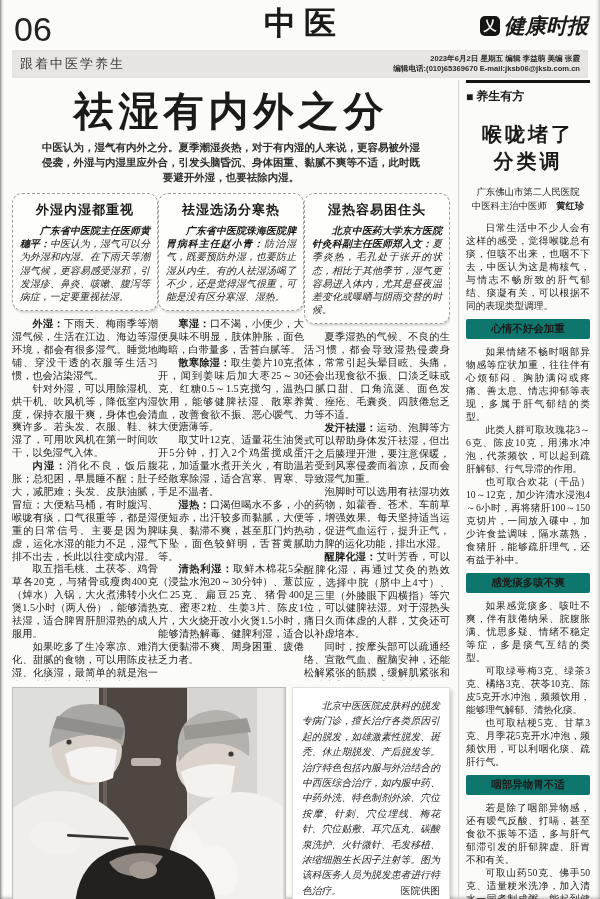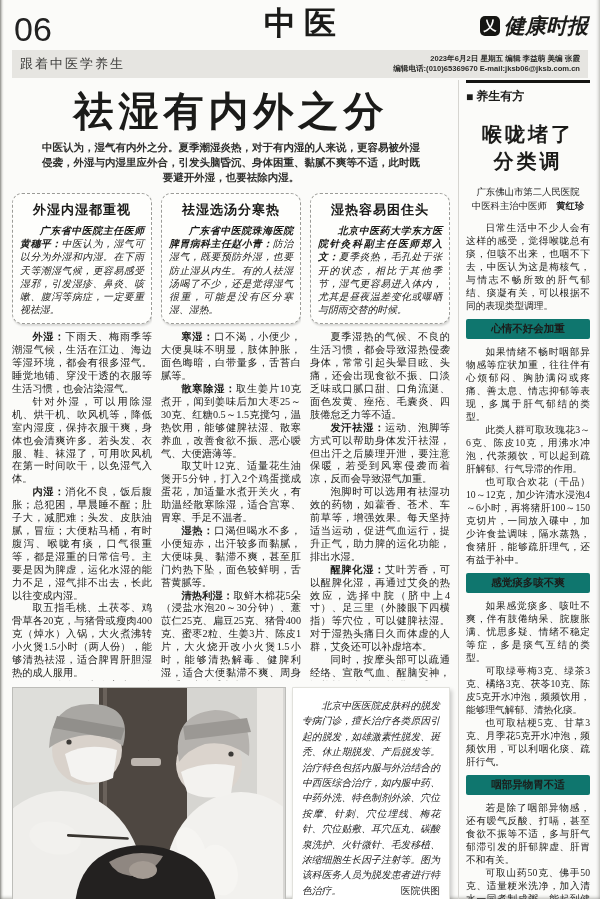--- a/index.html
+++ b/index.html
@@ -25,21 +25,21 @@
   
   .content{display:flex;gap:8px;padding:2px 10px 0 12px;}
   .main{width:438px;flex:none;}
   .sidebar{flex:1;border-left:1px solid #d6d5d1;padding-left:7px;height:828px;overflow:hidden;}
   
   .headline{margin:10px 0 2px;text-align:center;font-size:40px;line-height:44px;
     font-weight:900;letter-spacing:5px;}
   .deck{width:88%;margin:6px auto 8px;text-align:center;font-size:10.5px;line-height:15px;
     font-weight:600;color:#2e2e2c;}
   
-  .cols{display:flex;gap:9px;height:488px;overflow:hidden;margin-top:4px;}
+  .cols{display:flex;height:488px;overflow:hidden;margin-top:4px;}
   .col{flex:1;min-width:0;overflow:hidden;}
   .box{border:1px dashed #9b9b97;border-radius:10px;background:#fefefc;
     box-shadow:1px 2px 2px rgba(0,0,0,.14);padding:5px 7px 7px;margin-bottom:7px;}
   .box h2{margin:2px 0 5px;text-align:center;font-size:13px;letter-spacing:1px;
     font-family:"Liberation Sans","DejaVu Sans",sans-serif;}
   .box-body{margin:0;font-size:9.9px;line-height:13.2px;text-align:justify;text-indent:2em;font-style:italic;}
   .box-body b{font-family:"Liberation Sans","DejaVu Sans",sans-serif;}
   .para{margin:0;text-indent:2em;font-size:10.2px;line-height:12.9px;text-align:justify;}
   .para b.lead{font-family:"Liberation Sans","DejaVu Sans",sans-serif;}
   

